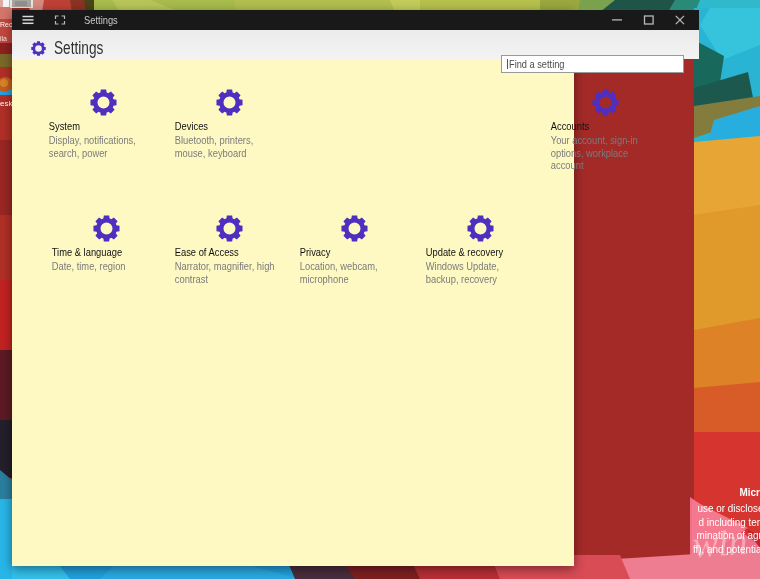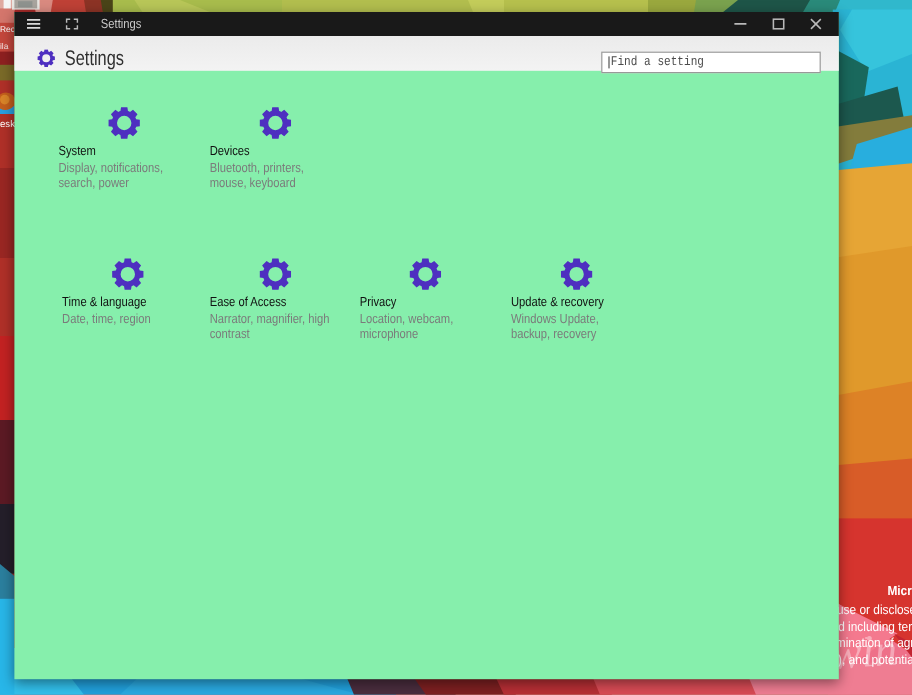--- a/index.html
+++ b/index.html
@@ -1,29 +1,29 @@
 <!DOCTYPE html>
 <html><head>
 <meta charset="utf-8">
 <style>
   html,body{margin:0;padding:0;width:760px;height:579px;overflow:hidden;
     font-family:"Liberation Sans",sans-serif;-webkit-font-smoothing:antialiased;}
   #stage{position:relative;width:760px;height:579px;overflow:hidden;}
   #wall{position:absolute;left:0;top:0;z-index:0;}
-  #win{position:absolute;left:11.5px;top:10px;width:687px;height:556px;z-index:2;
-    background:#86efac;box-shadow:0 3px 10px rgba(0,0,0,0.45);}
+  #win{position:absolute;left:11.5px;top:10px;width:562px;height:556px;z-index:2;
+    background:#fef9c3;box-shadow:0 3px 10px rgba(0,0,0,0.45);}
   #titlebar{position:absolute;left:0;top:0;width:687px;height:20px;background:#191919;}
   .tbtxt{position:absolute;left:72px;top:0;height:20px;line-height:20px;
     font-size:11px;color:#c9c9c9;transform:scaleX(0.85);transform-origin:left center;}
   #header{position:absolute;left:0;top:20px;width:687px;height:29px;
     background:linear-gradient(#ebebeb,#f3f3f3);}
   #hdrtitle{position:absolute;left:42px;top:8px;font-size:17.5px;color:#303030;transform:scaleX(0.78);transform-origin:left top;white-space:nowrap;}
-  #search{position:absolute;left:489px;top:13px;width:181px;height:16px;
+  #search{position:absolute;left:489px;top:25px;width:181px;height:16px;
     background:#fff;border:1px solid #999;font-size:11px;color:#4b4b4b;
-    line-height:16px;font-family:Liberation Mono, monospace;}
+    line-height:16px;}
   #search .caret{position:absolute;left:5px;top:3px;width:1px;height:10px;background:#555;}
   #search .ph{display:inline-block;margin-left:7px;transform:scaleX(0.84);transform-origin:left center;white-space:nowrap;}
   .tile{position:absolute;width:130px;}
   .ttl{font-size:11px;color:#111;margin-top:4px;line-height:13px;transform:scaleX(0.85);transform-origin:center top;white-space:nowrap;}
   .dsc{font-size:11px;color:#7b7b7b;line-height:12.6px;margin-top:1px;transform:scaleX(0.85);transform-origin:center top;white-space:nowrap;}
   .gicon{display:block;margin:0 auto;}
 </style>
 </head>
 <body>
 <div id="stage">
@@ -151,20 +151,27 @@
     <div class="ttl">System</div>
     <div class="dsc">Display, notifications,<br>search, power</div>
   </div>
   <div class="tile" style="left:153px;top:79px">
     <svg class="gicon" width="27" height="27">
           <use href="#gear"></use>
         </svg>
     <div class="ttl">Devices</div>
     <div class="dsc">Bluetooth, printers,<br>mouse, keyboard</div>
   </div>
+  <div class="tile" style="left:529px;top:79px">
+    <svg class="gicon" width="27" height="27">
+          <use href="#gear"></use>
+        </svg>
+    <div class="ttl">Accounts</div>
+    <div class="dsc">Your account, sign-in<br>options, workplace<br>account</div>
+  </div>
 
   <div class="tile" style="left:30px;top:205px">
     <svg class="gicon" width="27" height="27">
           <use href="#gear"></use>
         </svg>
     <div class="ttl">Time &amp; language</div>
     <div class="dsc">Date, time, region</div>
   </div>
   <div class="tile" style="left:153px;top:205px">
     <svg class="gicon" width="27" height="27">

